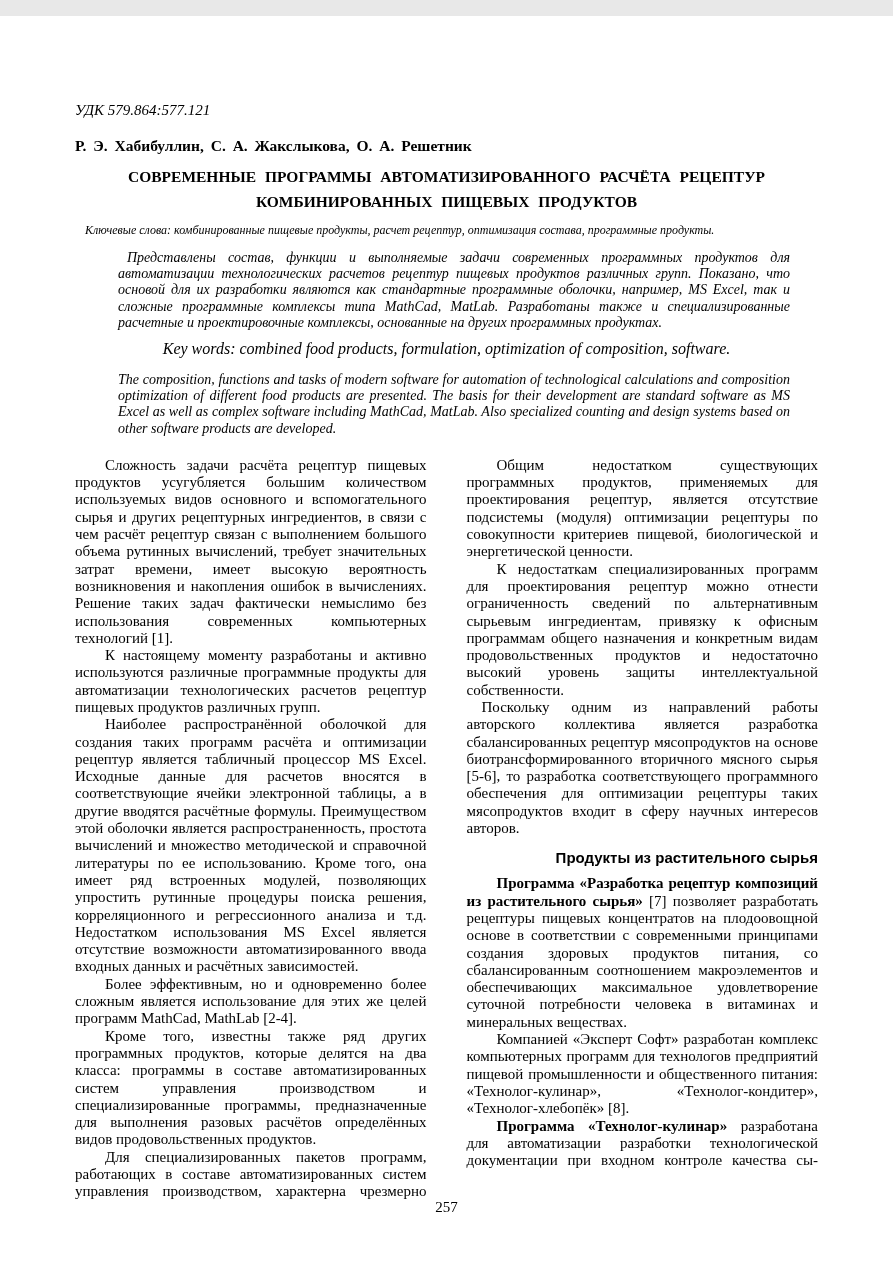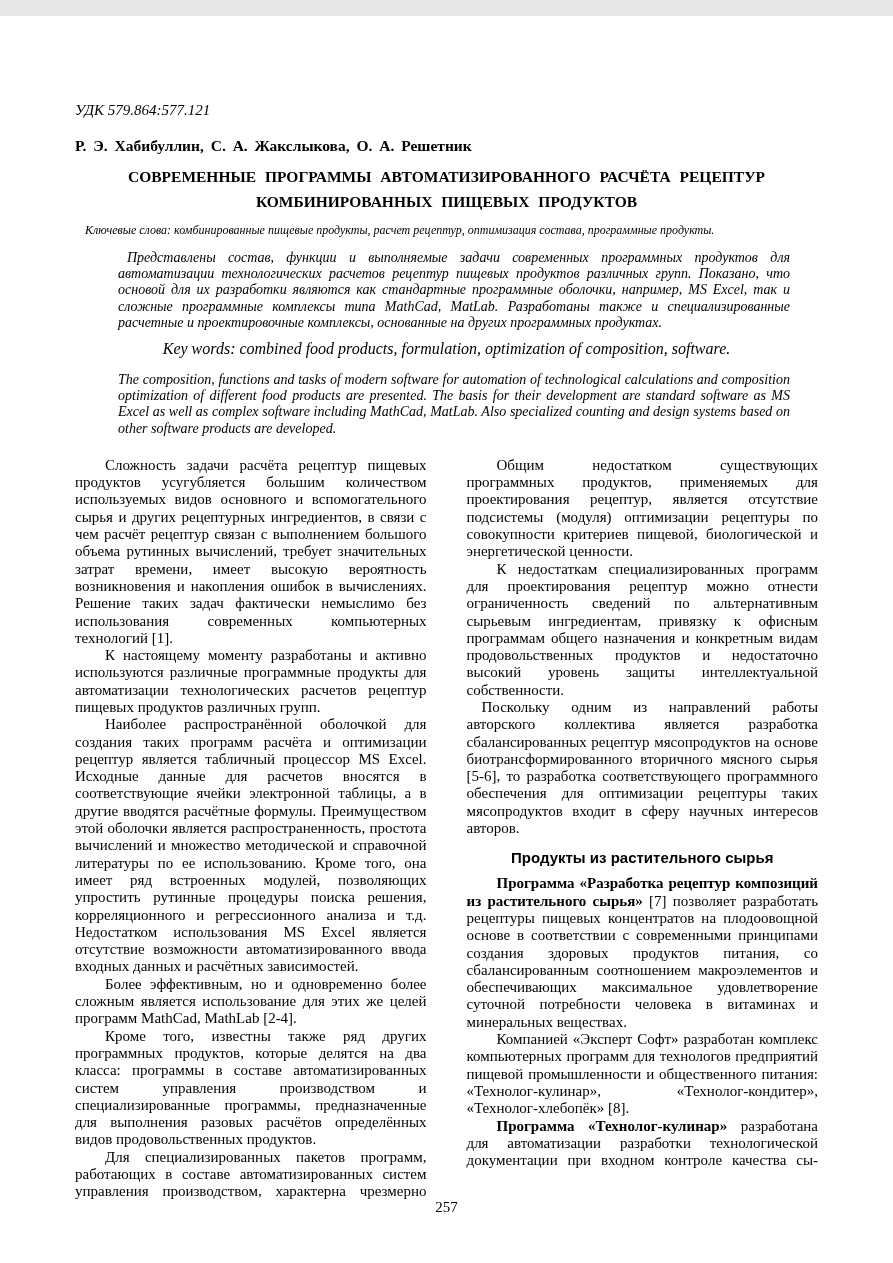--- a/index.html
+++ b/index.html
@@ -74,21 +74,21 @@
   }
   .col p { margin: 0; text-indent: 30px; }
   .col p.no-indent { text-indent: 0; }
   .col p.small-indent { text-indent: 15px; }
   .col p.fill-last { text-align-last: justify; }
   .section-heading {
     font-family: "Liberation Sans", sans-serif;
     font-weight: bold;
     font-size: 15px;
     line-height: 18px;
-    text-align: center;
+    text-align: right;
     text-indent: 0;
     margin: 12px 0 8px 0;
   }
   .page-number {
     position: absolute;
     top: 1182px;
     left: 0;
     width: 100%;
     text-align: center;
     font-size: 15px;

